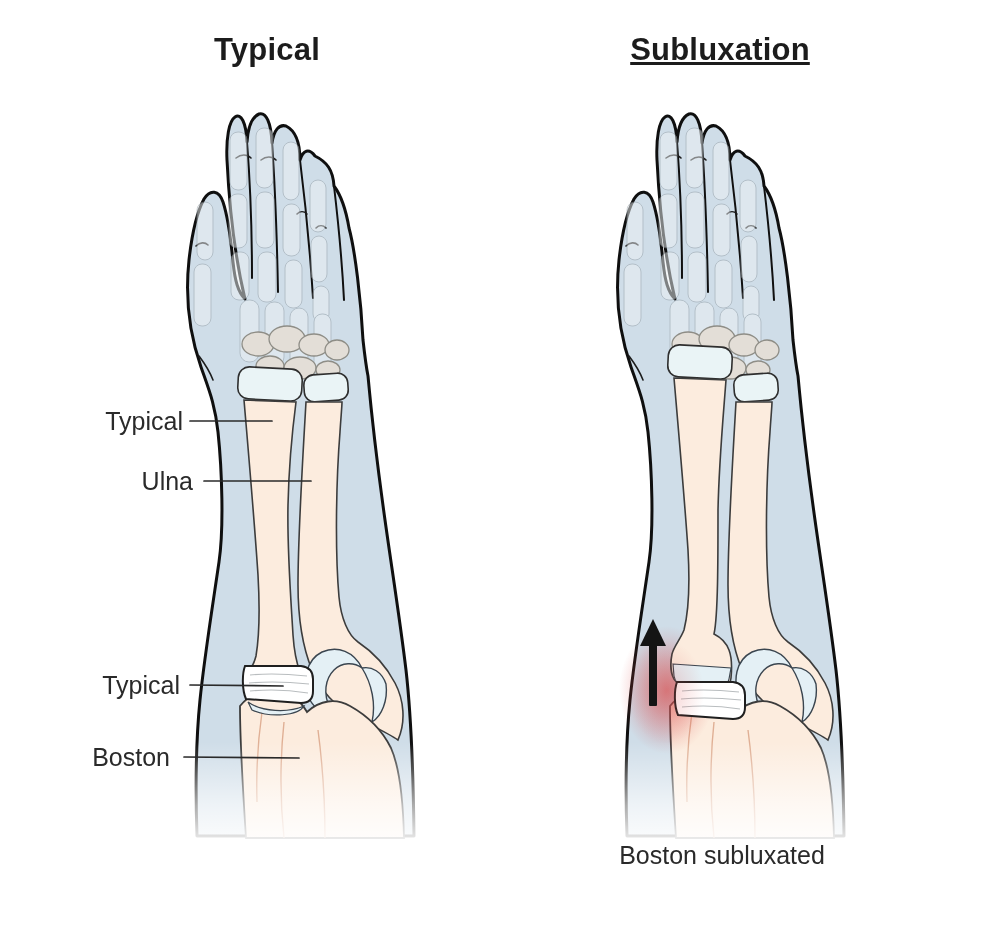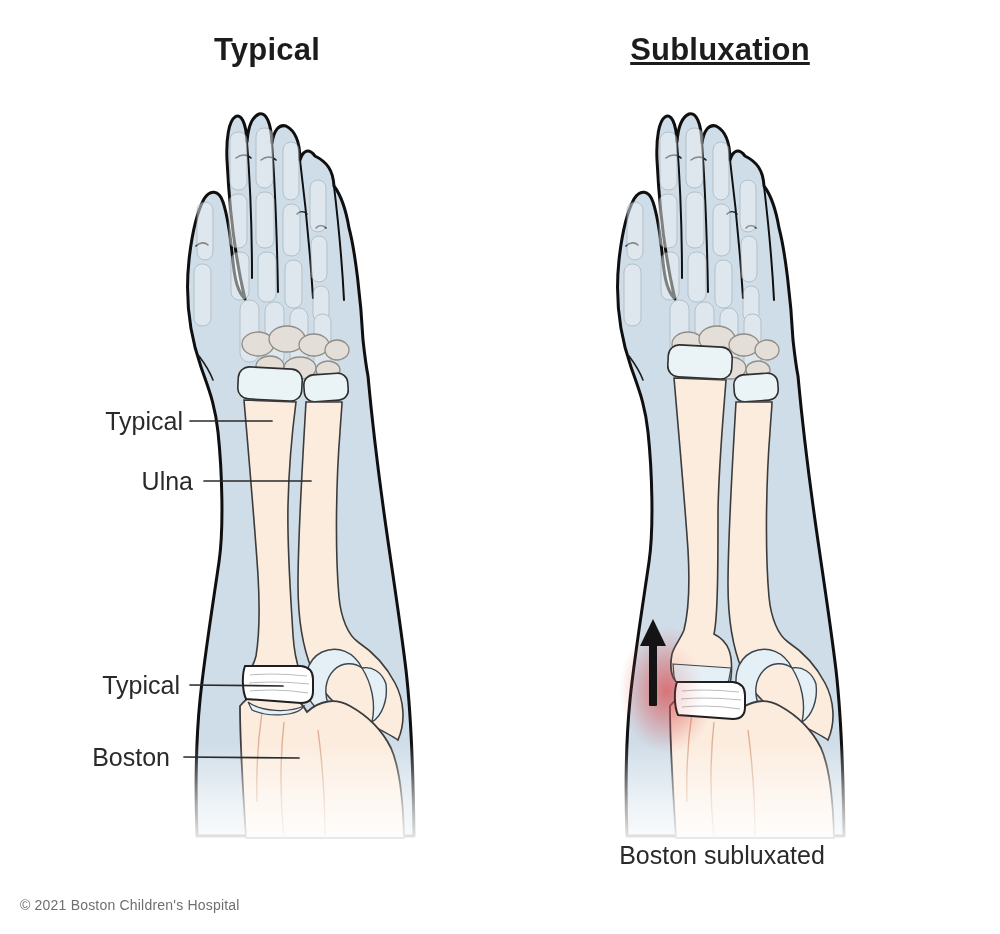--- a/index.html
+++ b/index.html
@@ -256,14 +256,13 @@
   <div class="txt panel-title title-left">Typical</div>
   <div class="txt panel-title title-right">Subluxation</div>
 
   <div class="txt anat-label lbl-radius">Typical</div>
   <div class="txt anat-label lbl-ulna">Ulna</div>
   <div class="txt anat-label lbl-ligament">Typical</div>
   <div class="txt anat-label lbl-humerus">Boston</div>
 
   <div class="txt caption">Boston subluxated</div>
 
-  <div class="txt copyright">© 2021 Boston Children's Hospital</div>
 </div>
 
 </body></html>

